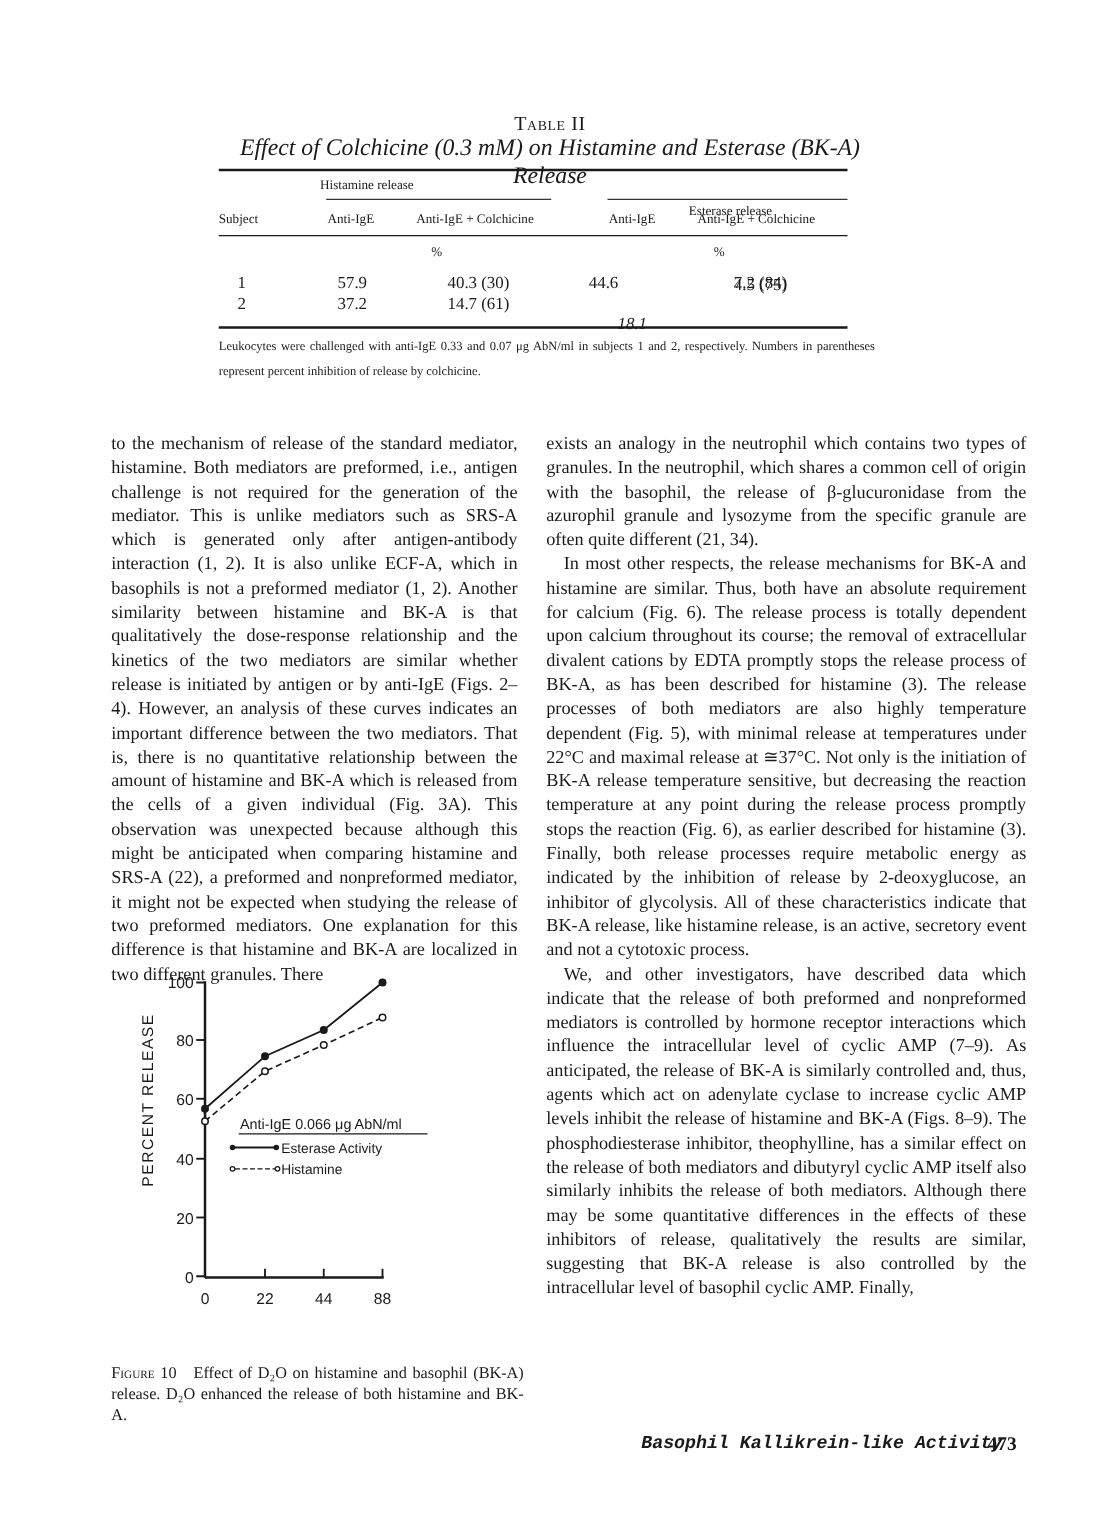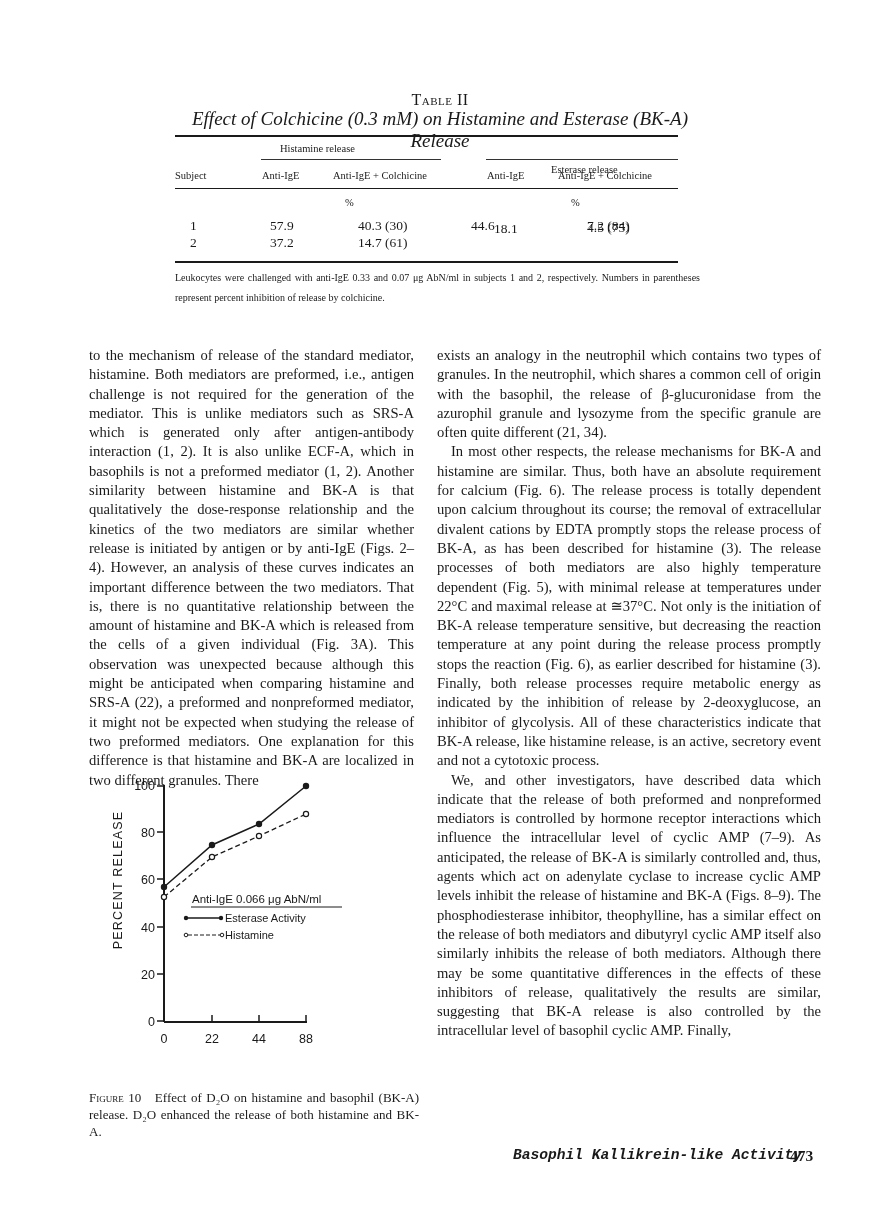--- a/index.html
+++ b/index.html
@@ -33,21 +33,21 @@
   .page-num { left: 790px; top: 1147px; font-size: 15.5px; font-weight: bold; }
 </style>
 </head>
 <body>
 
 <div class="abs table-title">Table II</div>
 <div class="abs table-subtitle">Effect of Colchicine (0.3 mM) on Histamine and Esterase (BK-A) Release</div>
 
 <div class="abs rule" style="left:175px; top:135px; width:503px; height:2px;"></div>
 
-<div class="th" style="left:280px; top:143px;">Histamine release</div>
+<div class="th" style="left:256px; top:143px;">Histamine release</div>
 <div class="th" style="left:551px; top:143px;margin-top:21px;">Esterase release</div>
 <div class="abs thin" style="left:261px; top:159px; width:180px;"></div>
 <div class="abs thin" style="left:486px; top:159px; width:192px;"></div>
 
 <div class="th" style="left:175px; top:170px;">Subject</div>
 <div class="th" style="left:262px; top:170px;">Anti-IgE</div>
 <div class="th" style="left:333px; top:170px;">Anti-IgE + Colchicine</div>
 <div class="th" style="left:487px; top:170px;">Anti-IgE</div>
 <div class="th" style="left:558px; top:170px;">Anti-IgE + Colchicine</div>
 
@@ -60,21 +60,21 @@
   <div class="td" style="left:190px; top:218px;">1</div>
   <div class="td" style="left:270px; top:218px;">57.9</div>
   <div class="td" style="left:358px; top:218px;">40.3 (30)</div>
   <div class="td" style="left:471px; top:218px;">44.6</div>
   <div class="td" style="left:587px; top:218px;">7.2 (84)</div>
 </div>
 <div>
   <div class="td" style="left:190px; top:235px;">2</div>
   <div class="td" style="left:270px; top:235px;">37.2</div>
   <div class="td" style="left:358px; top:235px;">14.7 (61)</div>
-  <div class="td" style="left:494px; top:221px;">18.1</div>
+  <div class="td" style="left:494px; top:251px;font-style:italic;">18.1</div>
   <div class="td" style="left:587px; top:220px;text-align:center;">4.5 (75)</div>
 </div>
 
 <div class="abs rule" style="left:175px; top:261px; width:503px; height:2px;"></div>
 <div class="abs note">Leukocytes were challenged with anti-IgE 0.33 and 0.07 μg AbN/ml in subjects 1 and 2, respectively. Numbers in parentheses represent percent inhibition of release by colchicine.</div>
 
 <div class="abs col col-left">
   <p>to the mechanism of release of the standard mediator, histamine. Both mediators are preformed, i.e., antigen challenge is not required for the generation of the mediator. This is unlike mediators such as SRS-A which is generated only after antigen-antibody interaction (1, 2). It is also unlike ECF-A, which in basophils is not a preformed mediator (1, 2). Another similarity between histamine and BK-A is that qualitatively the dose-response relationship and the kinetics of the two mediators are similar whether release is initiated by antigen or by anti-IgE (Figs. 2–4). However, an analysis of these curves indicates an important difference between the two mediators. That is, there is no quantitative relationship between the amount of histamine and BK-A which is released from the cells of a given individual (Fig. 3A). This observation was unexpected because although this might be anticipated when comparing histamine and SRS-A (22), a preformed and nonpreformed mediator, it might not be expected when studying the release of two preformed mediators. One explanation for this difference is that histamine and BK-A are localized in two different granules. There</p>
 </div>
 

